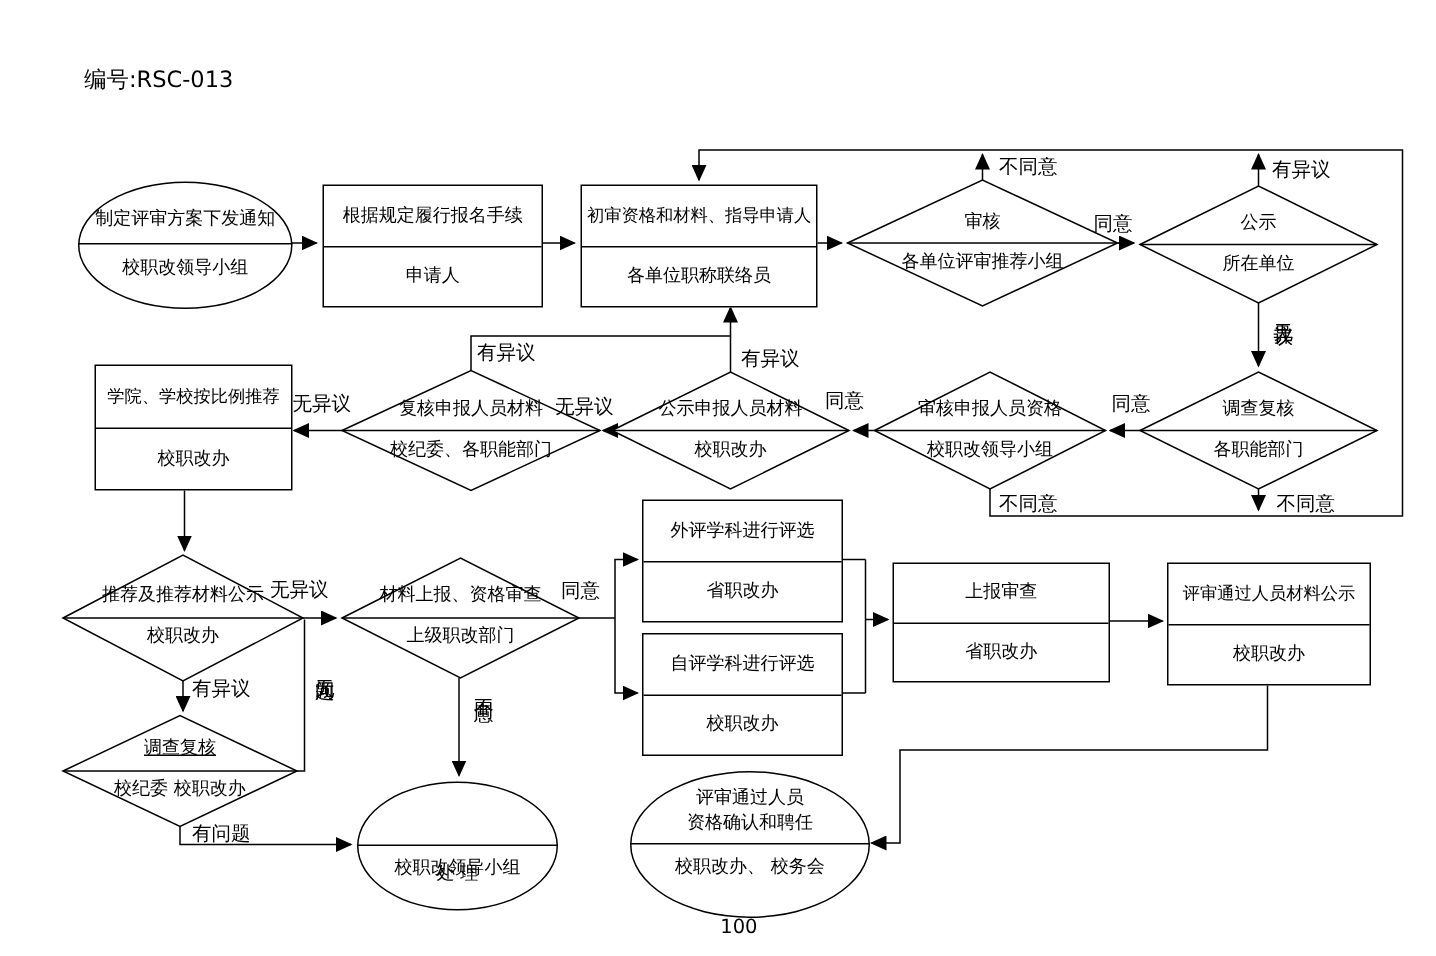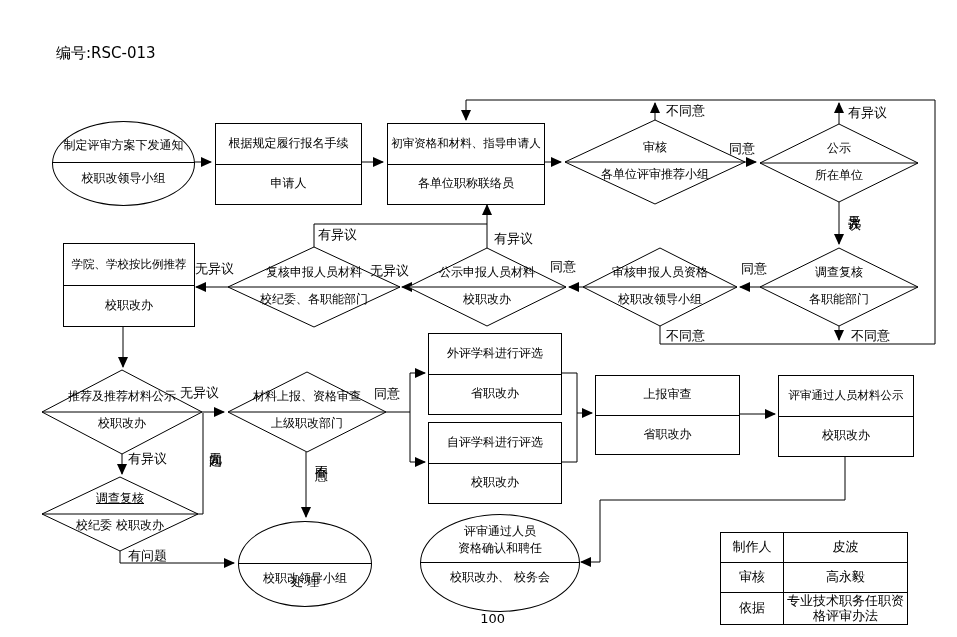--- a/index.html
+++ b/index.html
@@ -197,32 +197,16 @@
   <div class="elabel" style="left:370px;top:262px;">无异议</div>
   <div class="elabel" style="left:318px;top:226px;">有异议</div>
   <div class="elabel" style="left:195px;top:260px;">无异议</div>
   <div class="elabel" style="left:180px;top:384px;">无异议</div>
   <div class="elabel vlabel" style="left:206px;top:442px;">无问题</div>
   <div class="elabel" style="left:128px;top:450px;">有异议</div>
   <div class="elabel" style="left:128px;top:547px;">有问题</div>
   <div class="elabel vlabel" style="left:312px;top:456px;">不同意</div>
   <div class="elabel" style="left:374px;top:385px;">同意</div>
 
-  <table class="info-table">
-    <tbody>
-        <tr>
-      <td class="c1">制作人</td>
-      <td class="c2">皮波</td>
-    </tr>
-    <tr>
-      <td class="c1">审核</td>
-      <td class="c2">高永毅</td>
-    </tr>
-    <tr>
-      <td class="c1" style="height:31px;">依据</td>
-      <td class="c2">专业技术职务任职资格评审办法</td>
-    </tr>
-  </tbody>
-    </table>
 
   <div class="pagenum">100</div>
 
 </div>
 
 </body></html>

